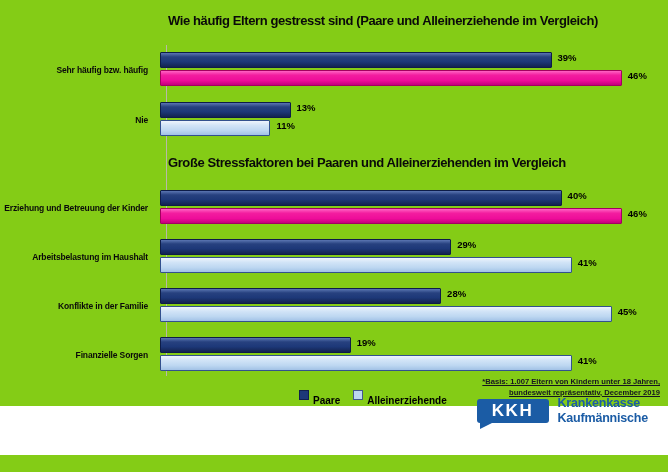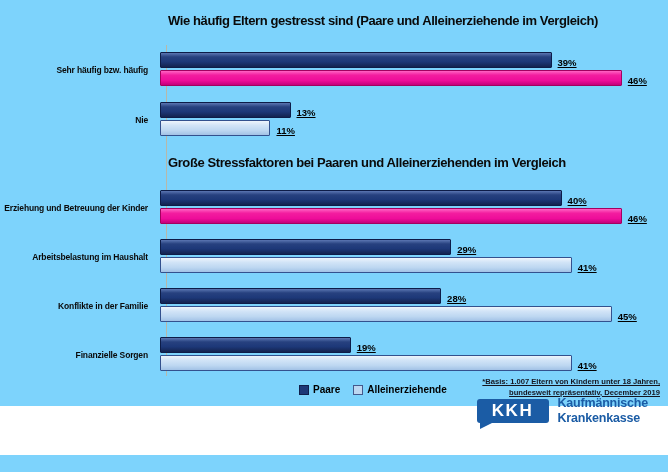--- a/index.html
+++ b/index.html
@@ -1,18 +1,18 @@
 <!DOCTYPE html>
 <html><head>
 <meta charset="utf-8">
 <style>
   html,body{margin:0;padding:0;}
   #app{
     position:relative; width:668px; height:472px;
-    background:#7dd3fc; overflow:hidden;
+    background:#84cc16; overflow:hidden;
     font-family:"Liberation Sans", sans-serif; color:#000;
   }
   .vaxis{position:absolute; left:166px; top:45px; width:1px; height:331px; background:#b8b8a8;}
   .chart-title{
     position:absolute; left:168px; font-weight:bold; font-size:13px;
     letter-spacing:-0.4px; white-space:nowrap; color:#0a0a0a;
   }
   #title1{top:13px;}
   #title2{top:155px;}
   .rows{position:absolute; left:0; right:6px;}
@@ -20,38 +20,38 @@
   #rows1{top:190px;}
   .bar-group{display:flex; margin-bottom:14px;}
   #rows1 .bar-group{margin-bottom:13px;}
   .category-label{
     width:160px; box-sizing:border-box; padding-right:12px;
     display:flex; align-items:center; justify-content:flex-end;
     text-align:right; font-weight:bold; font-size:8.5px; letter-spacing:-0.15px;
     line-height:10px; color:#0a0a0a;
   }
   .bars-cell{flex:1; min-width:0;}
-  .bar-row{display:flex; align-items:flex-end; height:16px; margin-bottom:2px;text-decoration:underline;}
+  .bar-row{display:flex; align-items:flex-start; height:16px; margin-bottom:2px;}
   .bar{height:100%; box-sizing:border-box; border-radius:1px; flex:none;}
   .bar.navy{
     background:linear-gradient(180deg,#5b76b2 0%,#27417f 28%,#1d3878 62%,#13234f 100%);
     border:1px solid #0d1c48;
   }
   .bar.pink{
     background:linear-gradient(180deg,#ff63c3 0%,#f31d9f 30%,#ee0d9a 68%,#c4007b 100%);
     border:1px solid #a3005f;
   }
   .bar.light{
     background:linear-gradient(180deg,#eef5fc 0%,#d2e4f7 30%,#bdd7f1 68%,#a2c2e6 100%);
     border:1px solid #33518e;
   }
   .value-label{font-size:9.5px; font-weight:bold; margin-left:6px; white-space:nowrap;}
   .legend{position:absolute; left:299px; top:384px; display:flex; gap:13px; align-items:center;}
   .legend-item{display:flex; align-items:center; gap:4px;}
-  .legend-label{font-size:10px; font-weight:bold;}
+  .legend-label{font-size:10px; font-weight:bold;margin-top:11px;}
   .swatch{width:8px; height:8px; flex:none;}
   .swatch.paare{background:#1D3878; border:1px solid #101f4c;}
   .swatch.allein{background:#BDD7F1; border:1px solid #44598c;}
   .footnote{
     position:absolute; right:8px; top:377px; width:260px; text-align:right;
     font-size:7.6px; font-weight:bold; line-height:10.5px; color:#15151f;text-decoration:underline;
   }
   .white-band{position:absolute; left:0; top:406px; width:668px; height:49px; background:#ffffff;}
   .logo{position:absolute; right:20px; top:396px; display:flex; align-items:flex-start;}
   .logo-mark{position:relative; width:72px; height:24px; margin-top:3px;}
@@ -176,18 +176,18 @@
   </div>
 
   <div class="white-band"></div>
 
   <div class="logo">
     <div class="logo-mark">
       <div class="logo-box">KKH</div>
       <div class="logo-tail"></div>
     </div>
     <div class="logo-text">
+      <div>Krankenkasse</div>
       <div>Kaufmännische</div>
-      <div>Krankenkasse</div>
     </div>
   </div>
 
 </div>
 
 </body></html>

